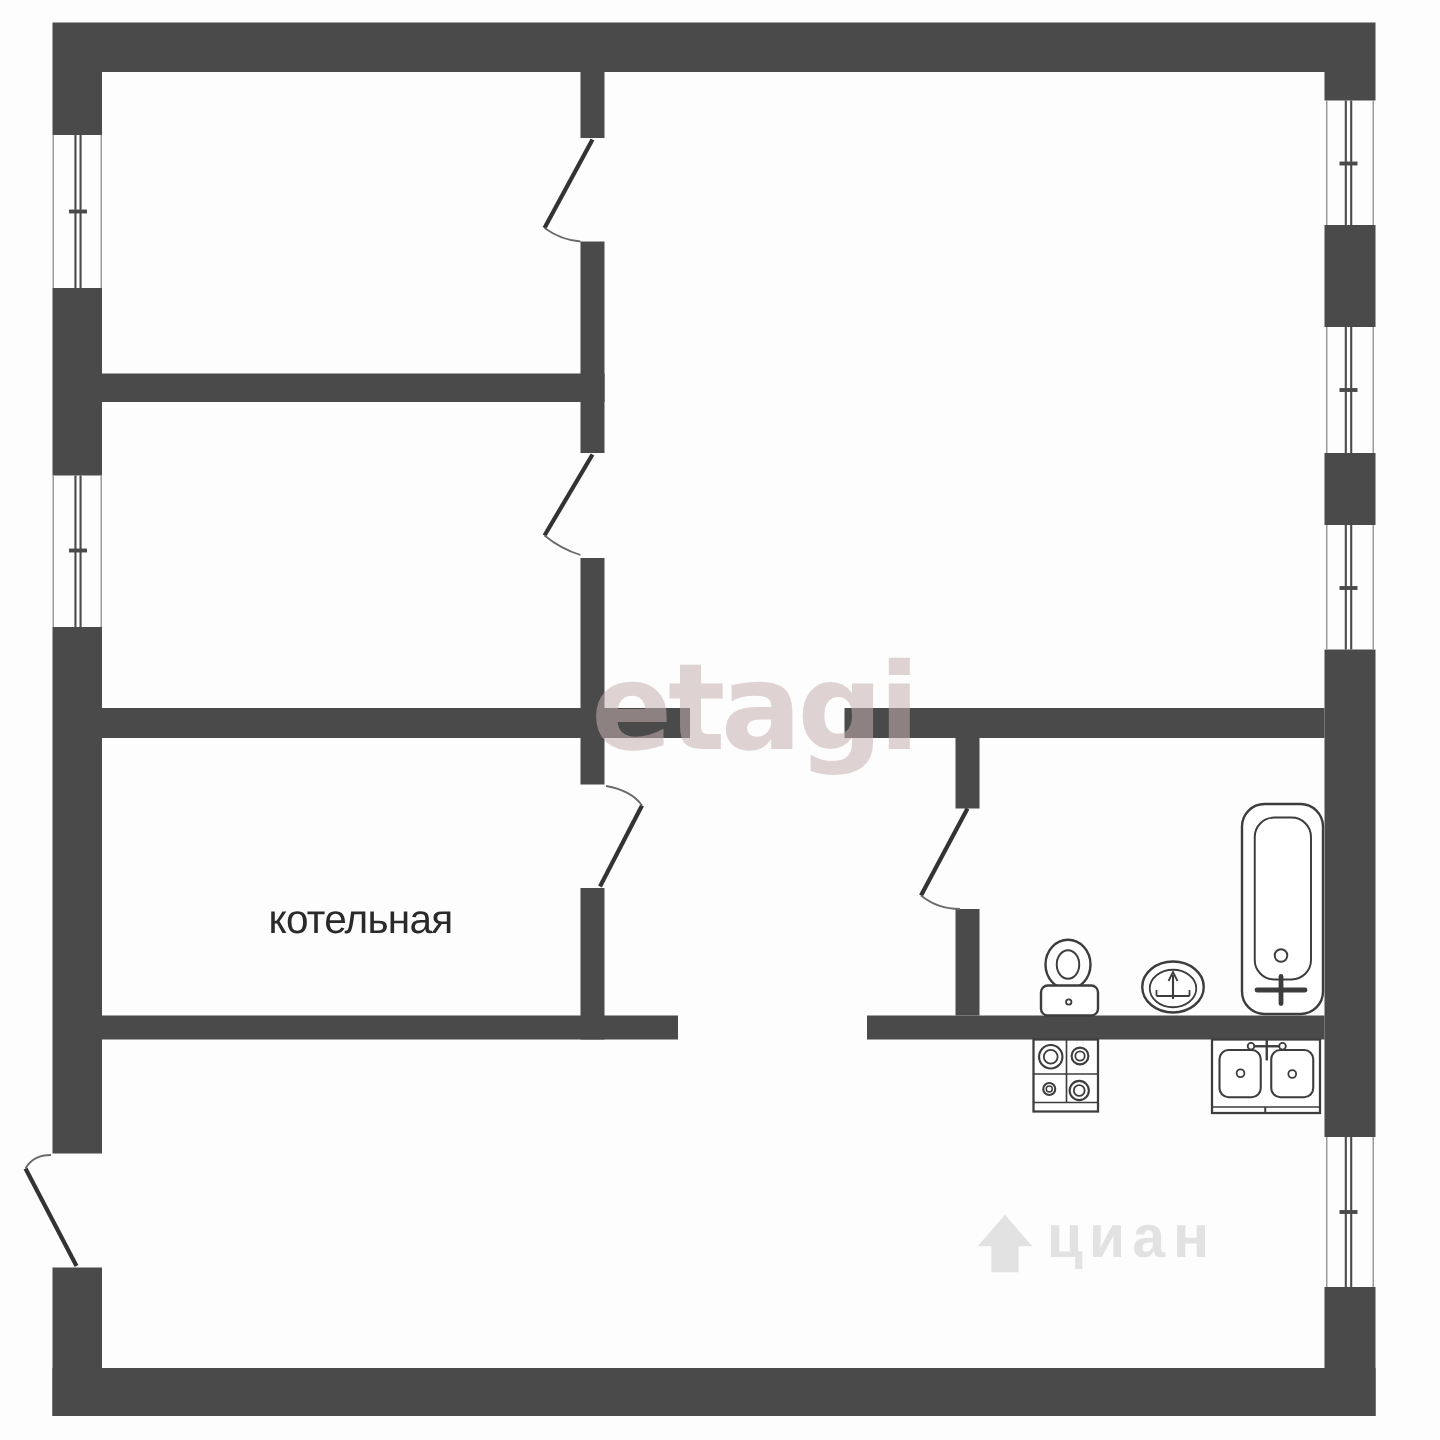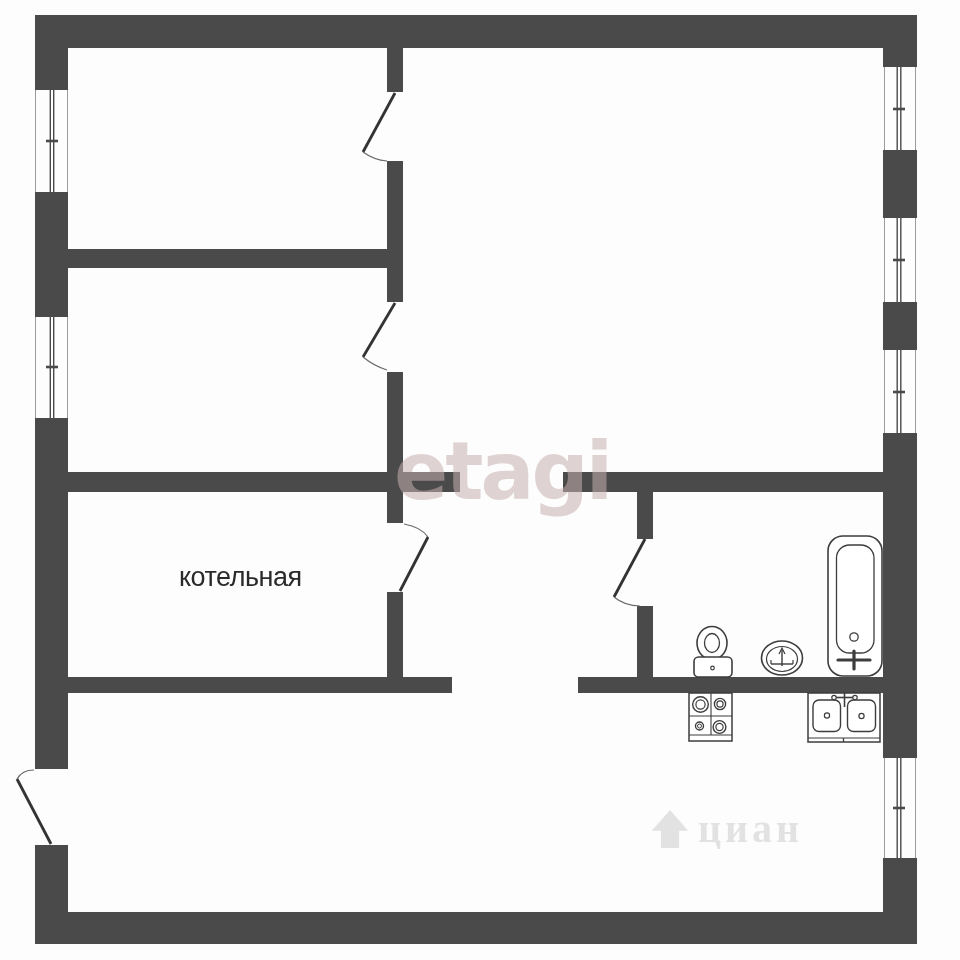--- a/index.html
+++ b/index.html
@@ -1,27 +1,27 @@
 <!DOCTYPE html>
 <html><head>
 <meta charset="utf-8">
 <style>
   html,body{margin:0;padding:0;background:#ffffff;}
   #stage{position:relative;width:960px;height:960px;background:#fdfdfd;overflow:hidden;
          font-family:"Liberation Sans",sans-serif;}
   .wall{position:absolute;background:#4a4a4a;}
   #fixlayer{position:absolute;left:0;top:0;z-index:3;}
-  .room-label{position:absolute;left:179px;top:564px;font-size:27px;line-height:1;
+  .room-label{position:absolute;left:179px;top:600px;font-size:27px;line-height:1;
               letter-spacing:-0.5px;color:#2a2a2a;z-index:4;}
   .wm-etagi{position:absolute;left:372px;top:432px;z-index:6;
             font-family:"DejaVu Sans",sans-serif;font-weight:bold;font-size:80px;line-height:1;
             letter-spacing:-3px;color:rgba(198,174,174,0.55);margin-left:22px;}
   .wm-cian{position:absolute;left:650px;top:806px;z-index:6;display:flex;align-items:center;gap:8px;
            color:rgba(165,165,165,0.30);}
-  .wm-cian span{font-family:Liberation Serif, serif;font-weight:bold;font-size:40px;line-height:1;
+  .wm-cian span{font-family:Liberation Mono, monospace;font-weight:bold;font-size:40px;line-height:1;
                 letter-spacing:4px;}
 </style>
 </head>
 <body>
 
 <div id="stage">
 
   <div class="wall" style="left:35px;top:15px;width:882px;height:33px;"></div>
   <div class="wall" style="left:35px;top:912px;width:882px;height:32px;"></div>
   <div class="wall" style="left:35px;top:48px;width:33px;height:42px;"></div>

